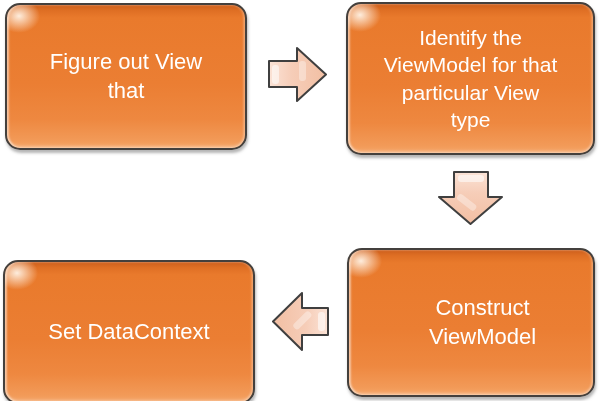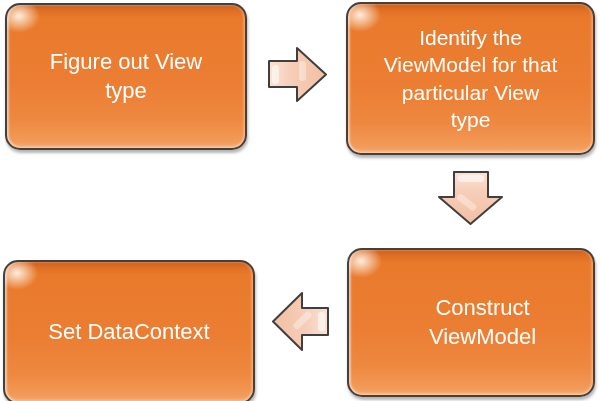--- a/index.html
+++ b/index.html
@@ -49,21 +49,21 @@
   }
   .arrow svg { display: block; }
 </style>
 </head>
 <body>
 
 <div class="canvas">
 
   <div class="step" style="left:5px; top:3px; width:242px; height:147px;">
     <span>Figure out View
-type</span>
+that</span>
   </div>
 
   <div class="arrow" style="left:268px; top:46px;">
     <svg width="59" height="57" viewBox="0 0 59 57" xmlns="http://www.w3.org/2000/svg">
       <defs>
         <linearGradient id="gradRight" x1="0" y1="0" x2="1" y2="0">
           <stop offset="0" stop-color="#fbe3d6"></stop>
           <stop offset="0.4" stop-color="#f6cdb8"></stop>
           <stop offset="1" stop-color="#f2bfa3"></stop>
         </linearGradient>

